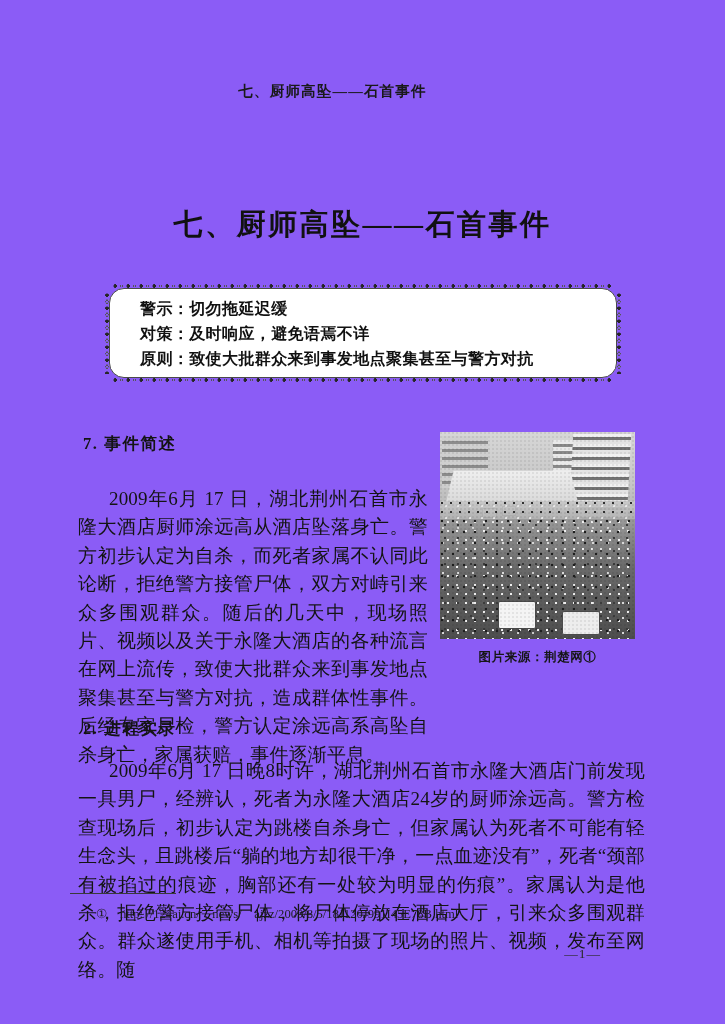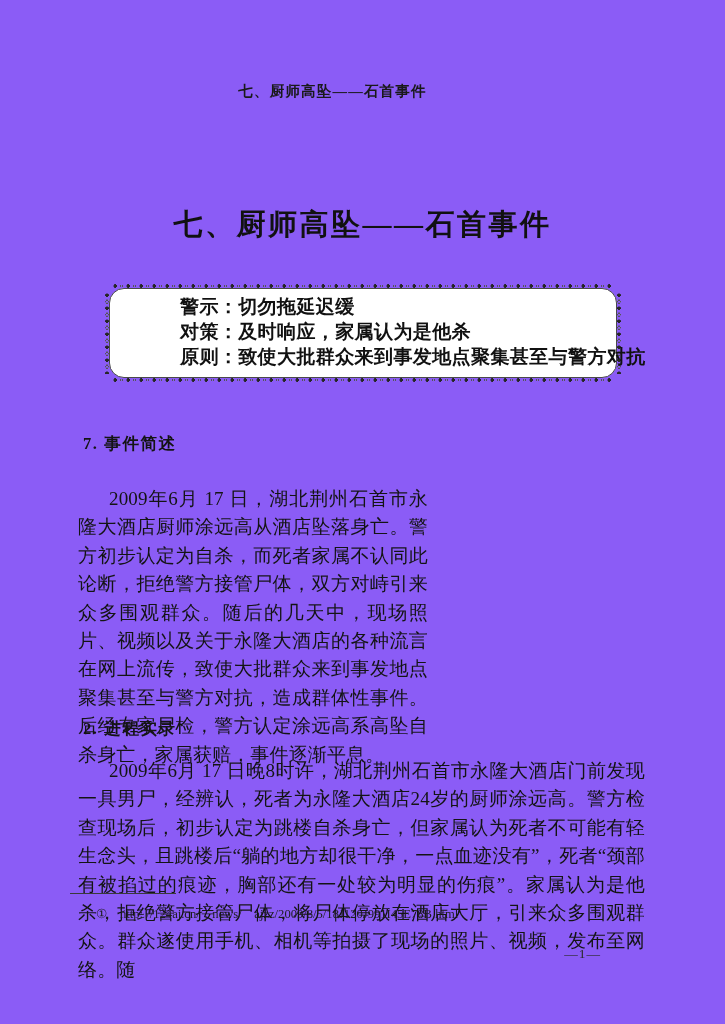--- a/index.html
+++ b/index.html
@@ -91,28 +91,27 @@
     border-radius: 15px;
     background: #ffffff;
   }
   .callout-lines {
     position: absolute;
     top: 13px;
     left: 36px;
     right: 14px;
   }
   .callout-line {
-    font-size: 19px;
+    font-size: 16px;
     font-weight: bold;
     line-height: 25px;
     letter-spacing: 0.4px;
     color: #111111;
     white-space: nowrap;
-    font-family: Liberation Mono, monospace;
-    margin-left: 40px;
+    font-family: Liberation Serif, serif;
   }
 
   
   .section-heading {
     position: absolute;
     font-size: 16.5px;
     font-weight: bold;
     letter-spacing: 1.6px;
     color: #141414;
     font-family: "Liberation Serif", "DejaVu Serif", serif;
@@ -286,27 +285,44 @@
   <h1 class="chapter-title">七、厨师高坠——石首事件</h1>
 
   <div class="callout-wrap">
     <div class="callout-dots-top"></div>
     <div class="callout-dots-bottom"></div>
     <div class="callout-dots-left"></div>
     <div class="callout-dots-right"></div>
     <div class="callout-inner"></div>
     <div class="callout-lines">
       <div class="callout-line">警示：切勿拖延迟缓</div>
-      <div class="callout-line">对策：及时响应，家属认为是他杀</div>
+      <div class="callout-line">对策：及时响应，避免语焉不详</div>
       <div class="callout-line">原则：致使大批群众来到事发地点聚集甚至与警方对抗</div>
     </div>
   </div>
 
   <h2 id="sec1" class="section-heading">7. 事件简述</h2>
 
+  <figure class="figure" style="margin:0;">
+    <div class="figure-photo">
+      <div class="sky"></div>
+      <div class="building-c"></div>
+      <div class="building-b"></div>
+      <div class="building-a"></div>
+      <div class="road"></div>
+      <div class="car1"></div>
+      <div class="car2"></div>
+      <div class="crowd2"></div>
+      <div class="crowd"></div>
+      <div class="van1"></div>
+      <div class="van2"></div>
+      <div class="grain"></div>
+    </div>
+    <figcaption class="figure-caption">图片来源：荆楚网①</figcaption>
+  </figure>
 
   <p id="para1" class="body-para">2009年6月 17 日，湖北荆州石首市永隆大酒店厨师涂远高从酒店坠落身亡。警方初步认定为自杀，而死者家属不认同此论断，拒绝警方接管尸体，双方对峙引来众多围观群众。随后的几天中，现场照片、视频以及关于永隆大酒店的各种流言在网上流传，致使大批群众来到事发地点聚集甚至与警方对抗，造成群体性事件。后经专家尸检，警方认定涂远高系高坠自杀身亡，家属获赔，事件逐渐平息。</p>
 
   <h2 id="sec2" class="section-heading">2. 进程实录</h2>
 
   <p id="para2" class="body-para">2009年6月 17 日晚8时许，湖北荆州石首市永隆大酒店门前发现一具男尸，经辨认，死者为永隆大酒店24岁的厨师涂远高。警方检查现场后，初步认定为跳楼自杀身亡，但家属认为死者不可能有轻生念头，且跳楼后“躺的地方却很干净，一点血迹没有”，死者“颈部有被掐过的痕迹，胸部还有一处较为明显的伤痕”。家属认为是他杀，拒绝警方接管尸体，将尸体停放在酒店大厅，引来众多围观群众。群众遂使用手机、相机等拍摄了现场的照片、视频，发布至网络。随</p>
 
   <div class="footnote-rule"></div>
   <div class="footnote">
     <span class="fn-mark">①</span><span>http: //124aj.cn/　news/　ajzz/2009/8/5/18J120J991I45E78B.html</span>

